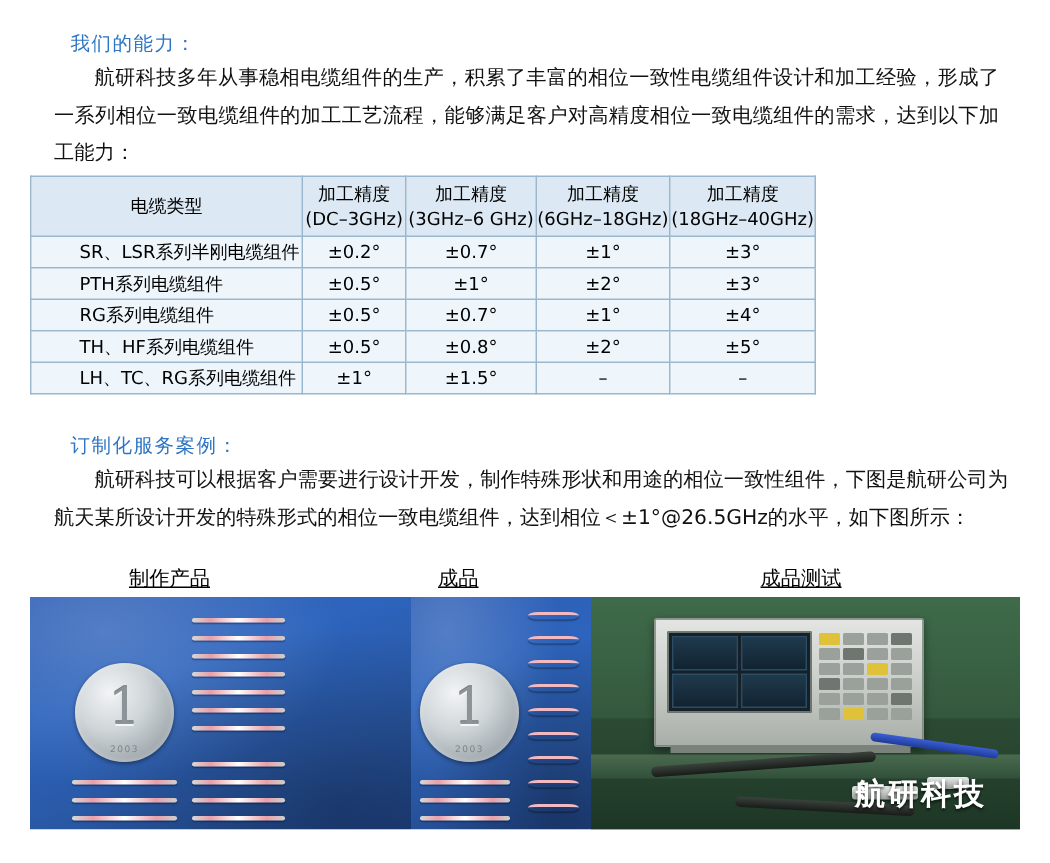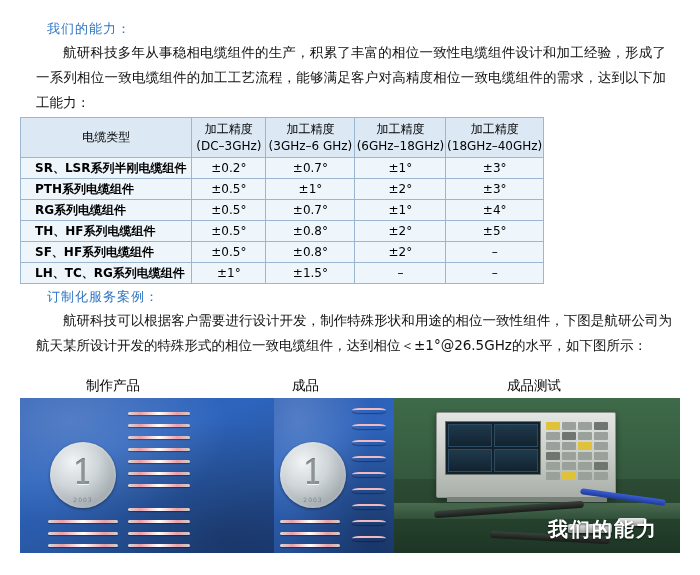--- a/index.html
+++ b/index.html
@@ -53,38 +53,38 @@
   table.spec thead th {
     background: #dce9f4;
     height: 40px;
     font-size: 12px;
     line-height: 17px;
   }
   table.spec thead th div { line-height: 17px; }
   table.spec tbody td { background: #eef5fb; font-size: 12px; }
   table.spec tbody tr td:first-child {
     text-align: left;
-    padding-left: 14px;
-    font-weight: bold;
+    padding-left: 32px;
   }
   table.spec col.c0 { width: 203px; }
   table.spec col.c1 { width: 126px; }
   table.spec col.c2 { width: 117px; }
   table.spec col.c3 { width: 107px; }
   table.spec col.c4 { width: 107px; }
 
   
   #svc-title { position: absolute; left: 47px; top: 288px; }
   #svc-para  { position: absolute; left: 36px; top: 308px; width: 636px; text-indent: 27px; }
 
   
   .photo-caption {
     position: absolute;
     font-size: 13.5px;
     color: #000;
+    text-decoration: underline;
   }
   #cap-a { left: 86px; top: 377px; }
   #cap-b { left: 292px; top: 377px; }
   #cap-c { left: 507px; top: 377px; }
 
   
   .photos {
     position: absolute;
     left: 20px;
     top: 398px;
@@ -292,27 +292,20 @@
         <td>±0.7°</td>
         <td>±1°</td>
         <td>±4°</td>
       </tr>
       <tr>
         <td>TH、HF系列电缆组件</td>
         <td>±0.5°</td>
         <td>±0.8°</td>
         <td>±2°</td>
         <td>±5°</td>
-      </tr>
-      <tr>
-        <td>SF、HF系列电缆组件</td>
-        <td>±0.5°</td>
-        <td>±0.8°</td>
-        <td>±2°</td>
-        <td>–</td>
       </tr>
       <tr>
         <td>LH、TC、RG系列电缆组件</td>
         <td>±1°</td>
         <td>±1.5°</td>
         <td>–</td>
         <td>–</td>
       </tr>
     </tbody>
   </table>
@@ -407,17 +400,17 @@
               <span></span>
           </div>
           <div class="feet"></div>
         </div>
         <div class="cable-dark" style="left:40px; top:108px; width:150px; transform:rotate(-4deg);"></div>
         <div class="cable-blue" style="left:186px; top:96px; width:86px; transform:rotate(8deg);"></div>
         <div class="connector" style="left:174px; top:126px; width:44px; height:9px;"></div>
         <div class="connector" style="left:224px; top:120px; width:28px; height:8px;"></div>
         <div class="cable-dark" style="left:96px; top:136px; width:120px; transform:rotate(3deg);"></div>
       </div>
-      <div id="logo">我们的能力</div>
+      <div id="logo">航研科技</div>
     </div>
 
   </div>
 </div>
 
 </body></html>

